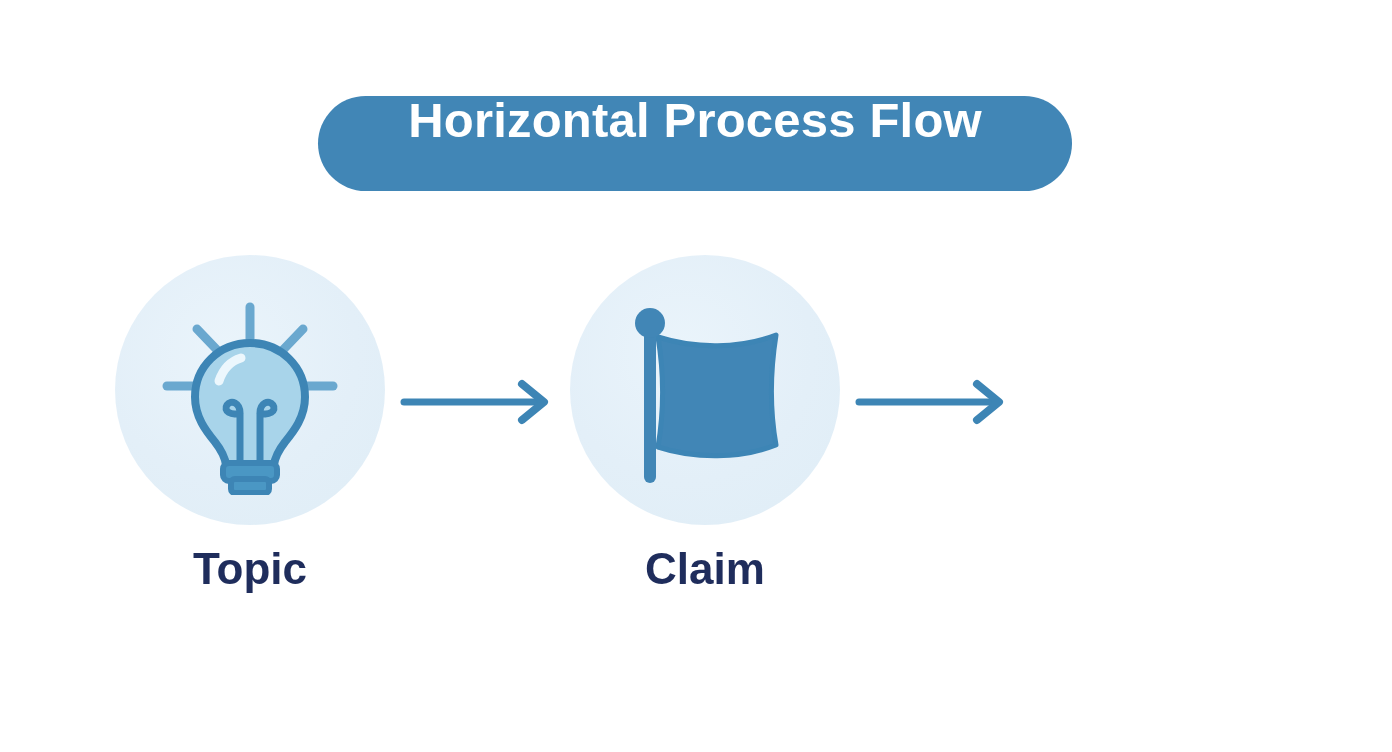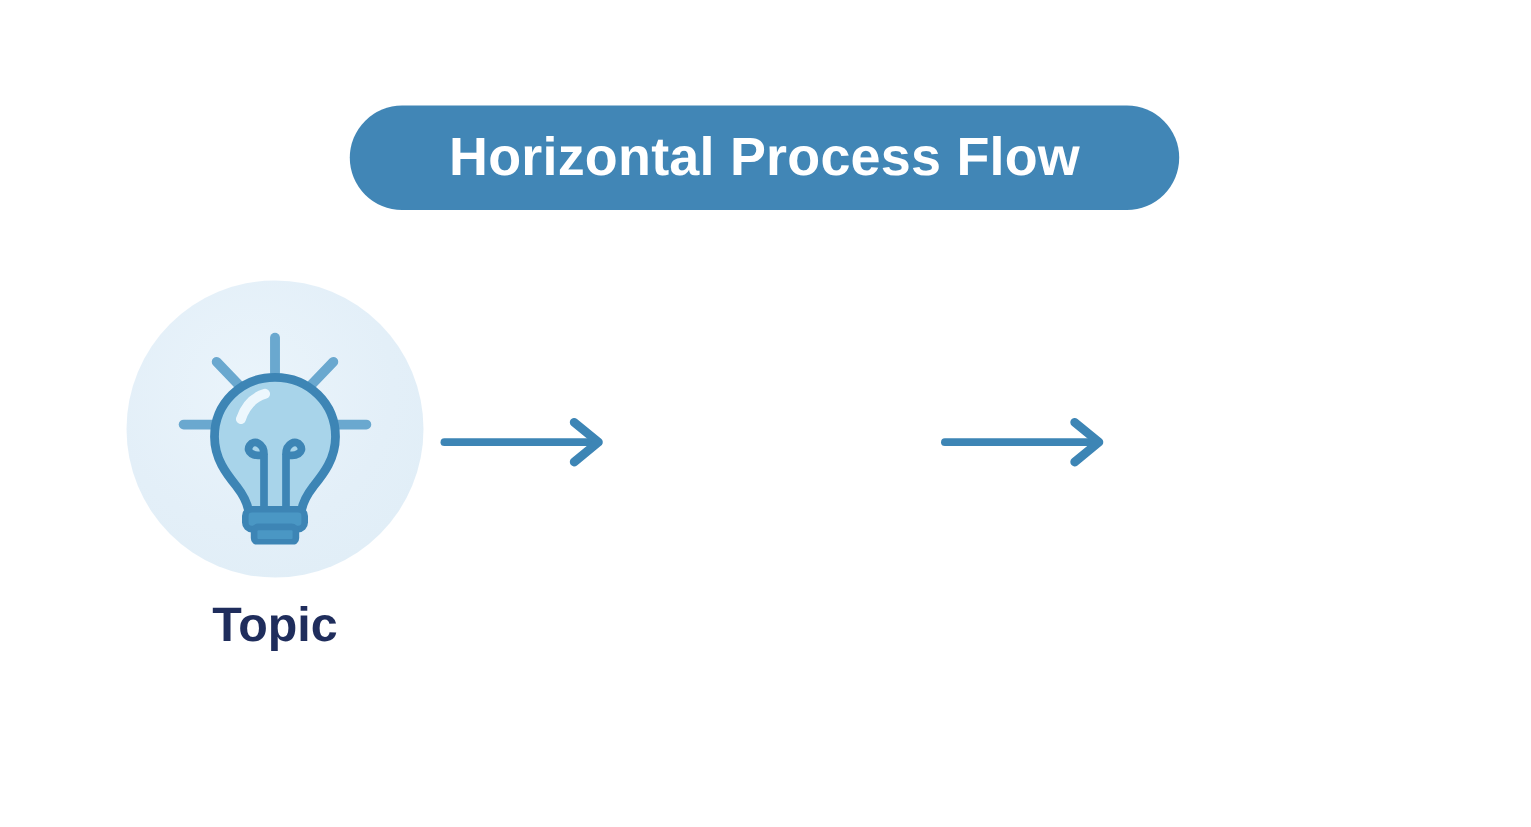--- a/index.html
+++ b/index.html
@@ -22,21 +22,21 @@
   
   .title-banner {
     position: absolute;
     left: 318px;
     top: 96px;
     width: 754px;
     height: 95px;
     border-radius: 48px;
     background: #4186b6;
     display: flex;
-    align-items: center;
+    align-items: flex-start;
     justify-content: center;
     box-sizing: border-box;
   }
   .title-text {
     color: #ffffff;
     font-size: 49px;
     font-weight: bold;
     letter-spacing: 0.2px;
     white-space: nowrap;
     line-height: 1;
@@ -145,20 +145,37 @@
       <div class="step-label">Topic</div>
     </div>
 
     <div class="arrow arrow-1">
       <svg width="160" height="50" viewBox="0 0 160 50">
         <line x1="4" y1="25" x2="136" y2="25" stroke="#3d85b5" stroke-width="7" stroke-linecap="round"></line>
         <polyline points="122,7 144,25 122,43" fill="none" stroke="#3d85b5" stroke-width="8" stroke-linecap="round" stroke-linejoin="round"></polyline>
       </svg>
     </div>
 
+    <div class="step step-2">
+      <div class="icon-circle">
+        <svg width="210" height="210" viewBox="0 0 210 210">
+
+          <path d="M58 52
+                   C 95 64, 140 64, 176 50
+                   C 170 88, 170 126, 176 160
+                   C 140 174, 95 174, 58 162
+                   C 64 126, 64 88, 58 52 Z" fill="#4186b6" stroke="#3d85b5" stroke-width="5" stroke-linejoin="round"></path>
+
+          <line x1="50" y1="42" x2="50" y2="192" stroke="#4186b6" stroke-width="12" stroke-linecap="round"></line>
+
+          <circle cx="50" cy="38" r="15" fill="#4186b6"></circle>
+        </svg>
+      </div>
+      <div class="step-label">Claim</div>
+    </div>
 
     <div class="arrow arrow-2">
       <svg width="160" height="50" viewBox="0 0 160 50">
         <line x1="4" y1="25" x2="136" y2="25" stroke="#3d85b5" stroke-width="7" stroke-linecap="round"></line>
         <polyline points="122,7 144,25 122,43" fill="none" stroke="#3d85b5" stroke-width="8" stroke-linecap="round" stroke-linejoin="round"></polyline>
       </svg>
     </div>
 
 
   </div>

